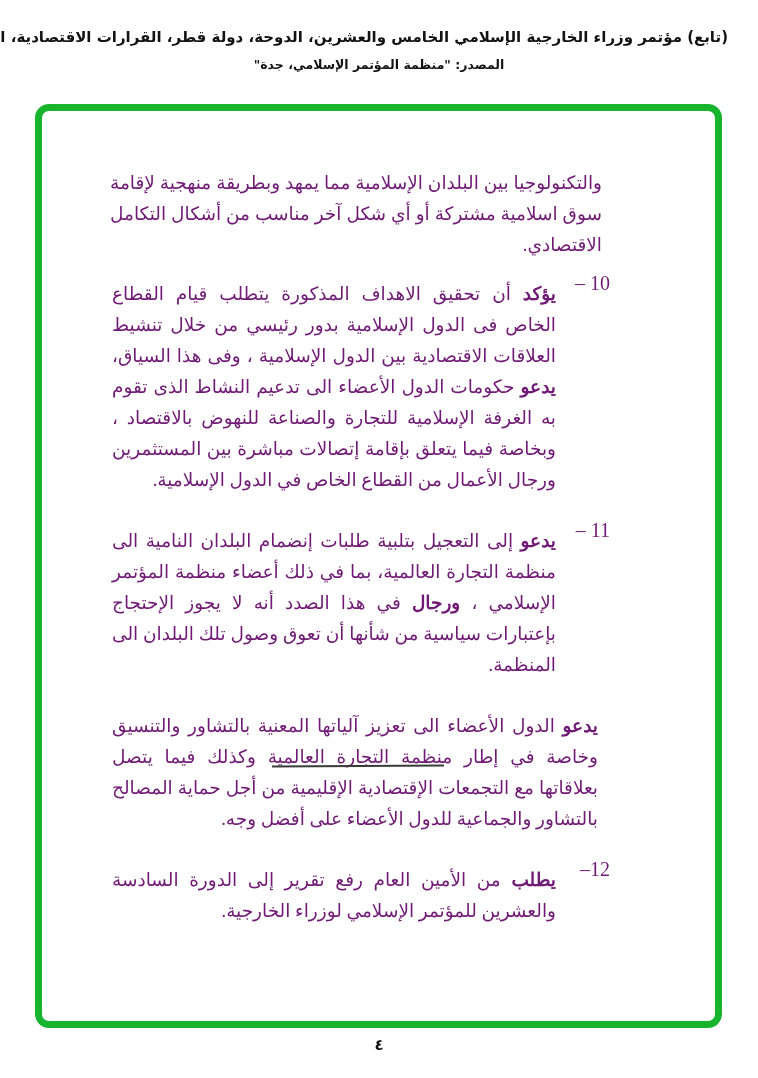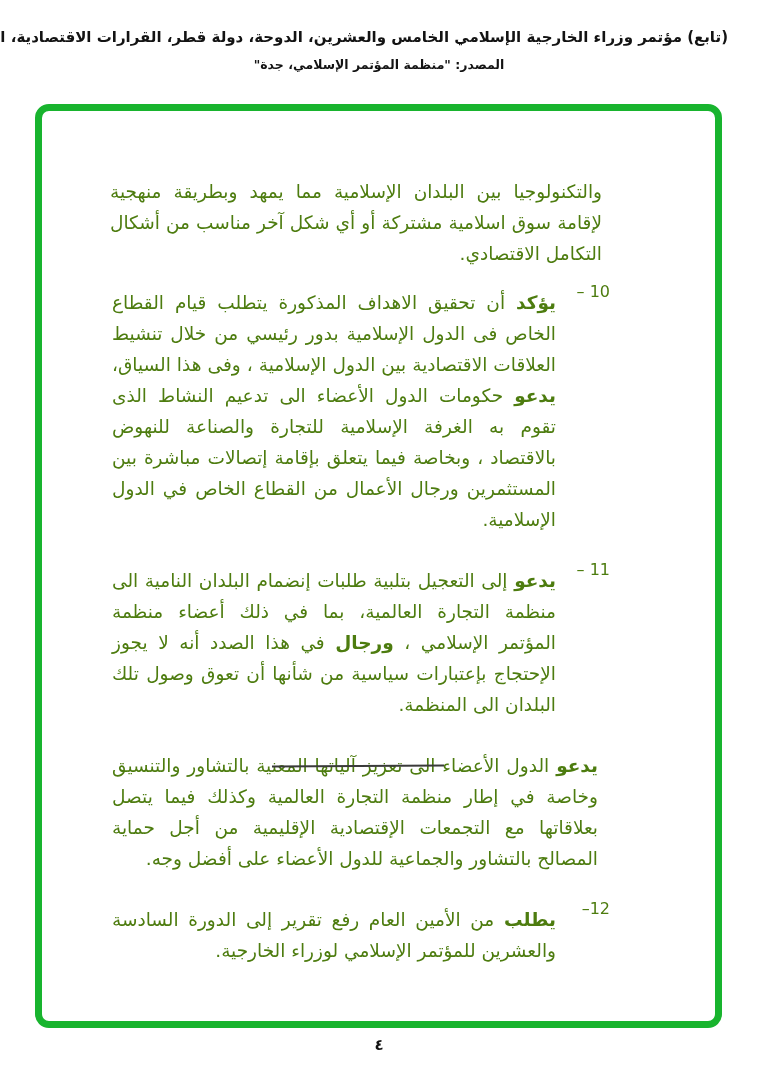--- a/index.html
+++ b/index.html
@@ -43,39 +43,40 @@
     left: 35px; top: 104px;
     width: 687px; height: 924px;
     border: 7px solid #18b42e;
     border-radius: 14px;
     background: transparent;
   }
 
   
   .content {
     position: absolute;
-    top: 176px; left: 100px;
+    top: 168px; left: 100px;
     width: 510px;
     direction: rtl;
     font-size: 18.5px;
     line-height: 31px;
     text-align: justify;
-    color: #4d7c0f;
+    color: #701a75;
+    font-family: Liberation Serif, serif;
   }
   .intro {
     margin: 0 8px 0 10px;
   }
   .item {
     display: flex;
     margin-top: 6px;
   }
   .item .num {
     flex: 0 0 42px;
     width: 42px;
-    font-size: 16px;
+    font-size: 20px;
     padding-top: 1px;
     white-space: nowrap;
   }
   .item .item-text {
     flex: 1;
     margin: 12px;
     text-align: justify;
   }
   .b { font-weight: bold; }
 

